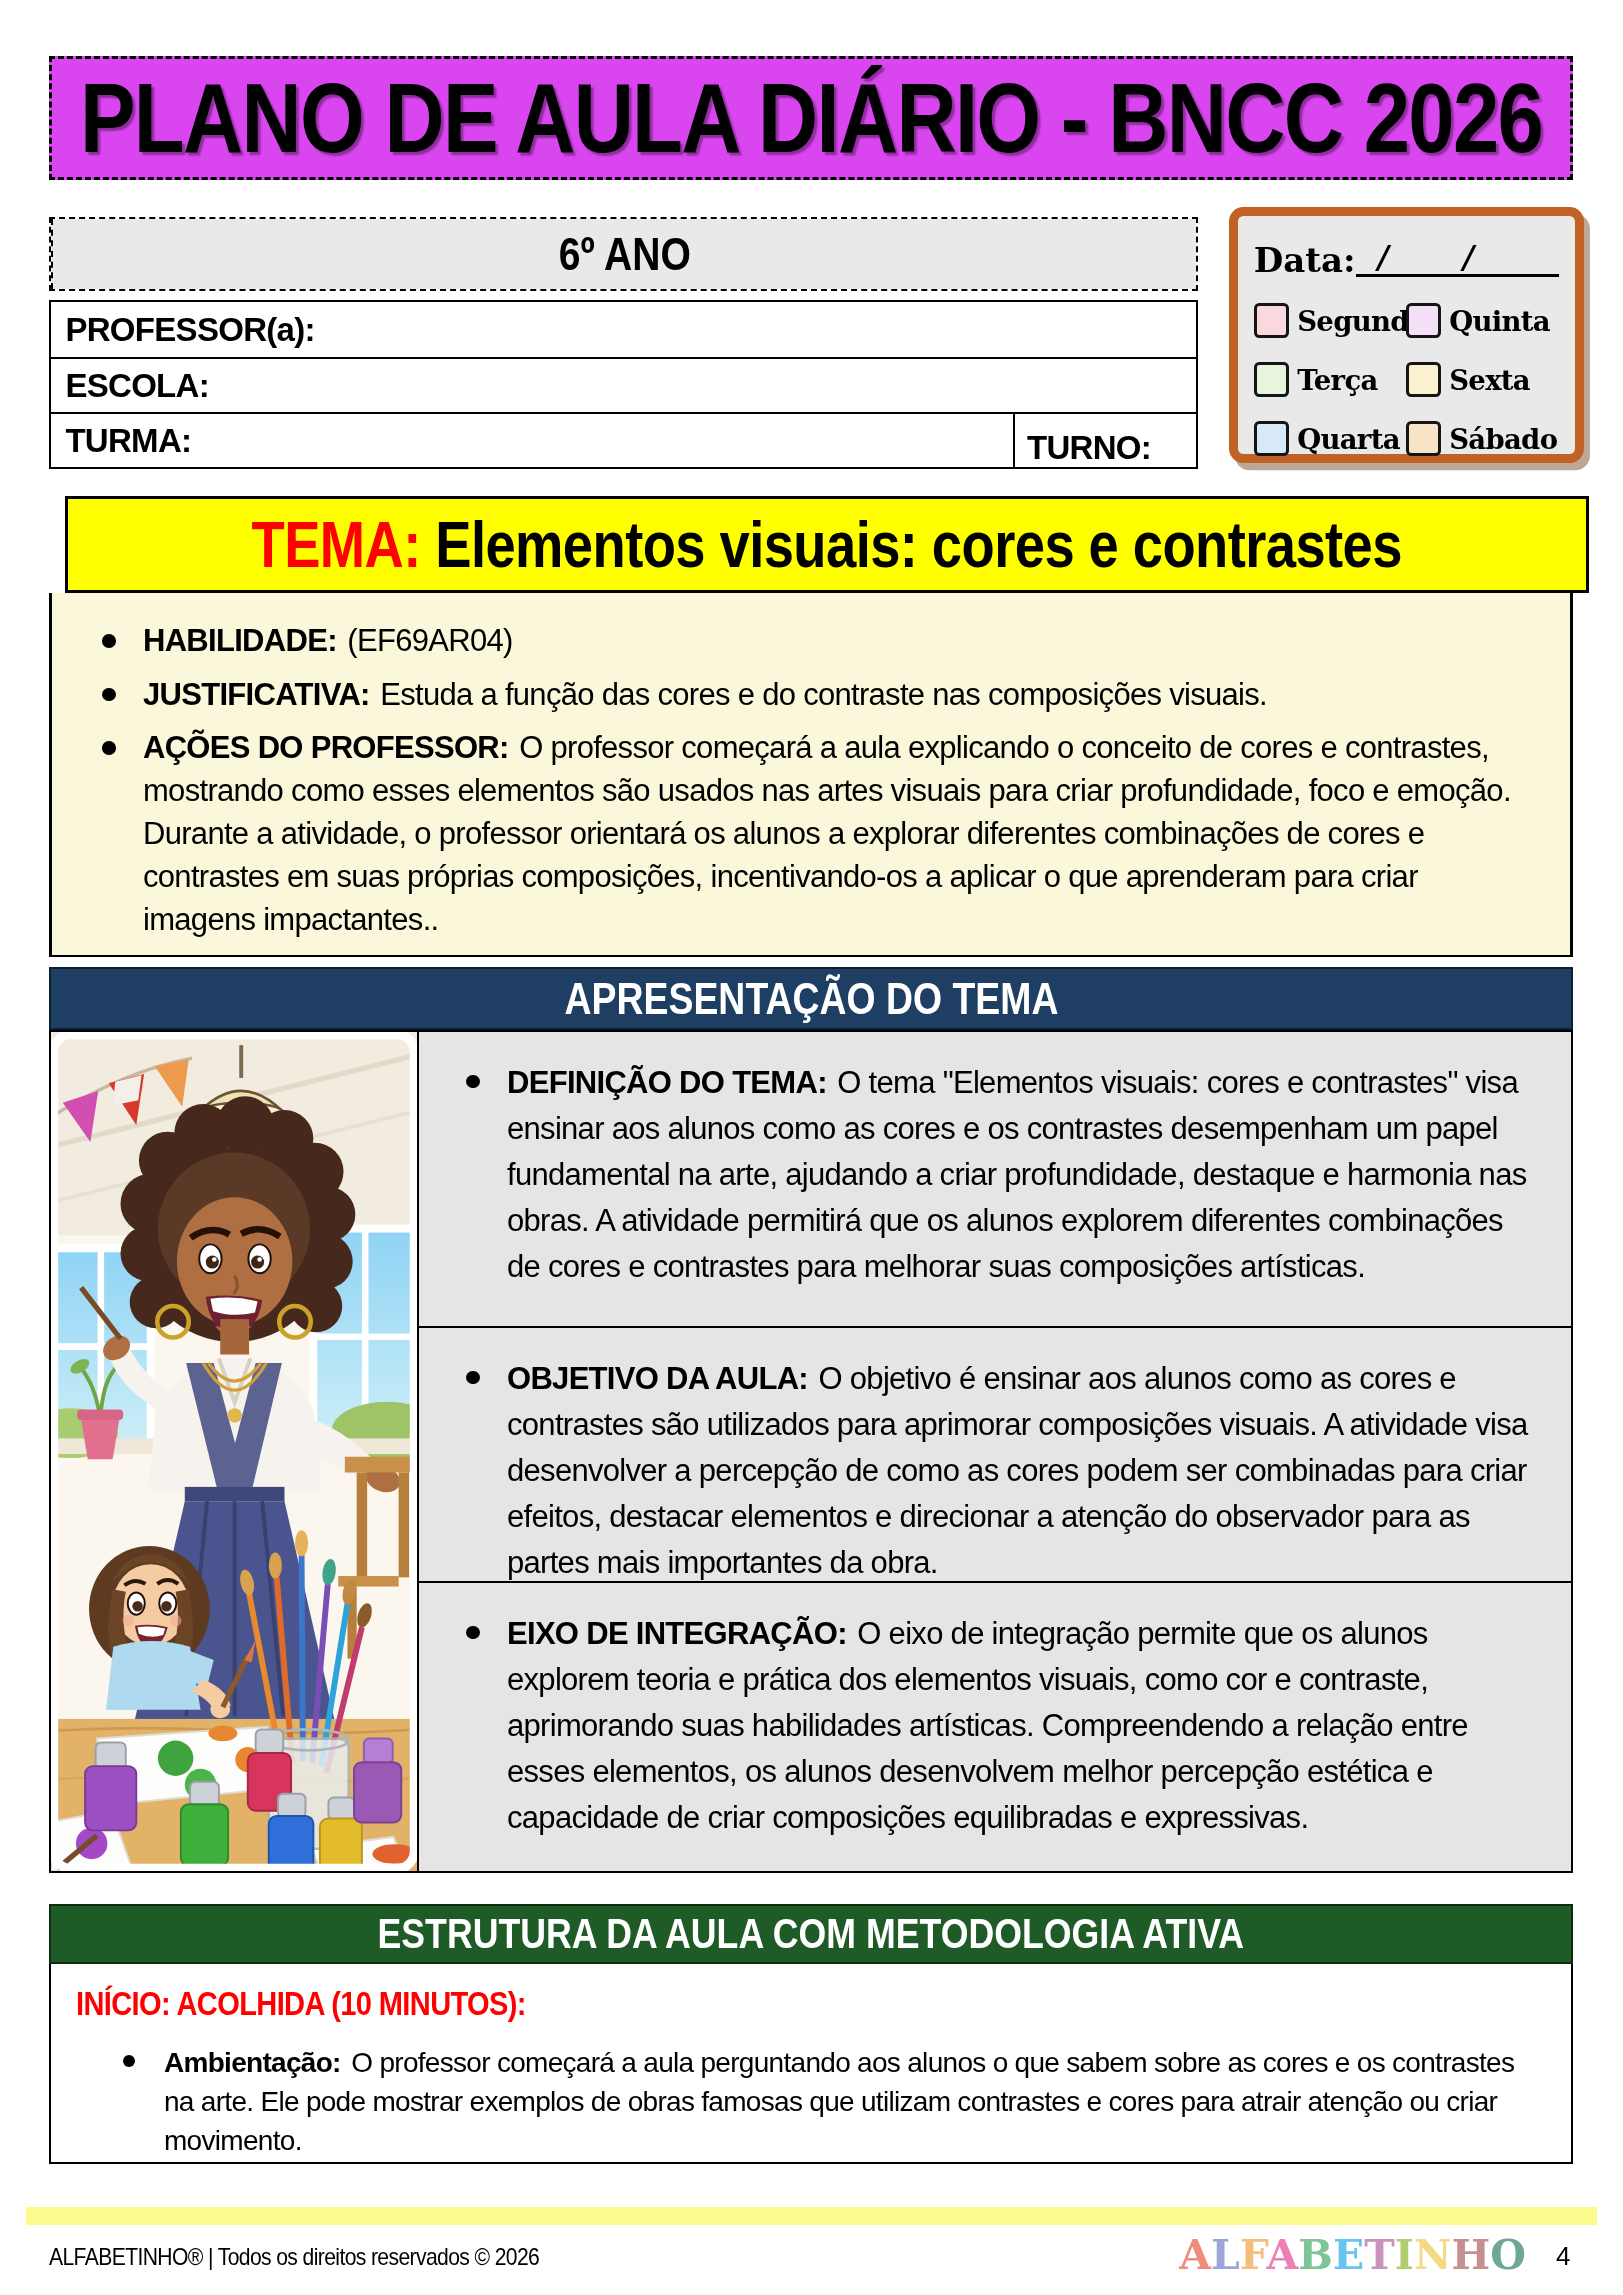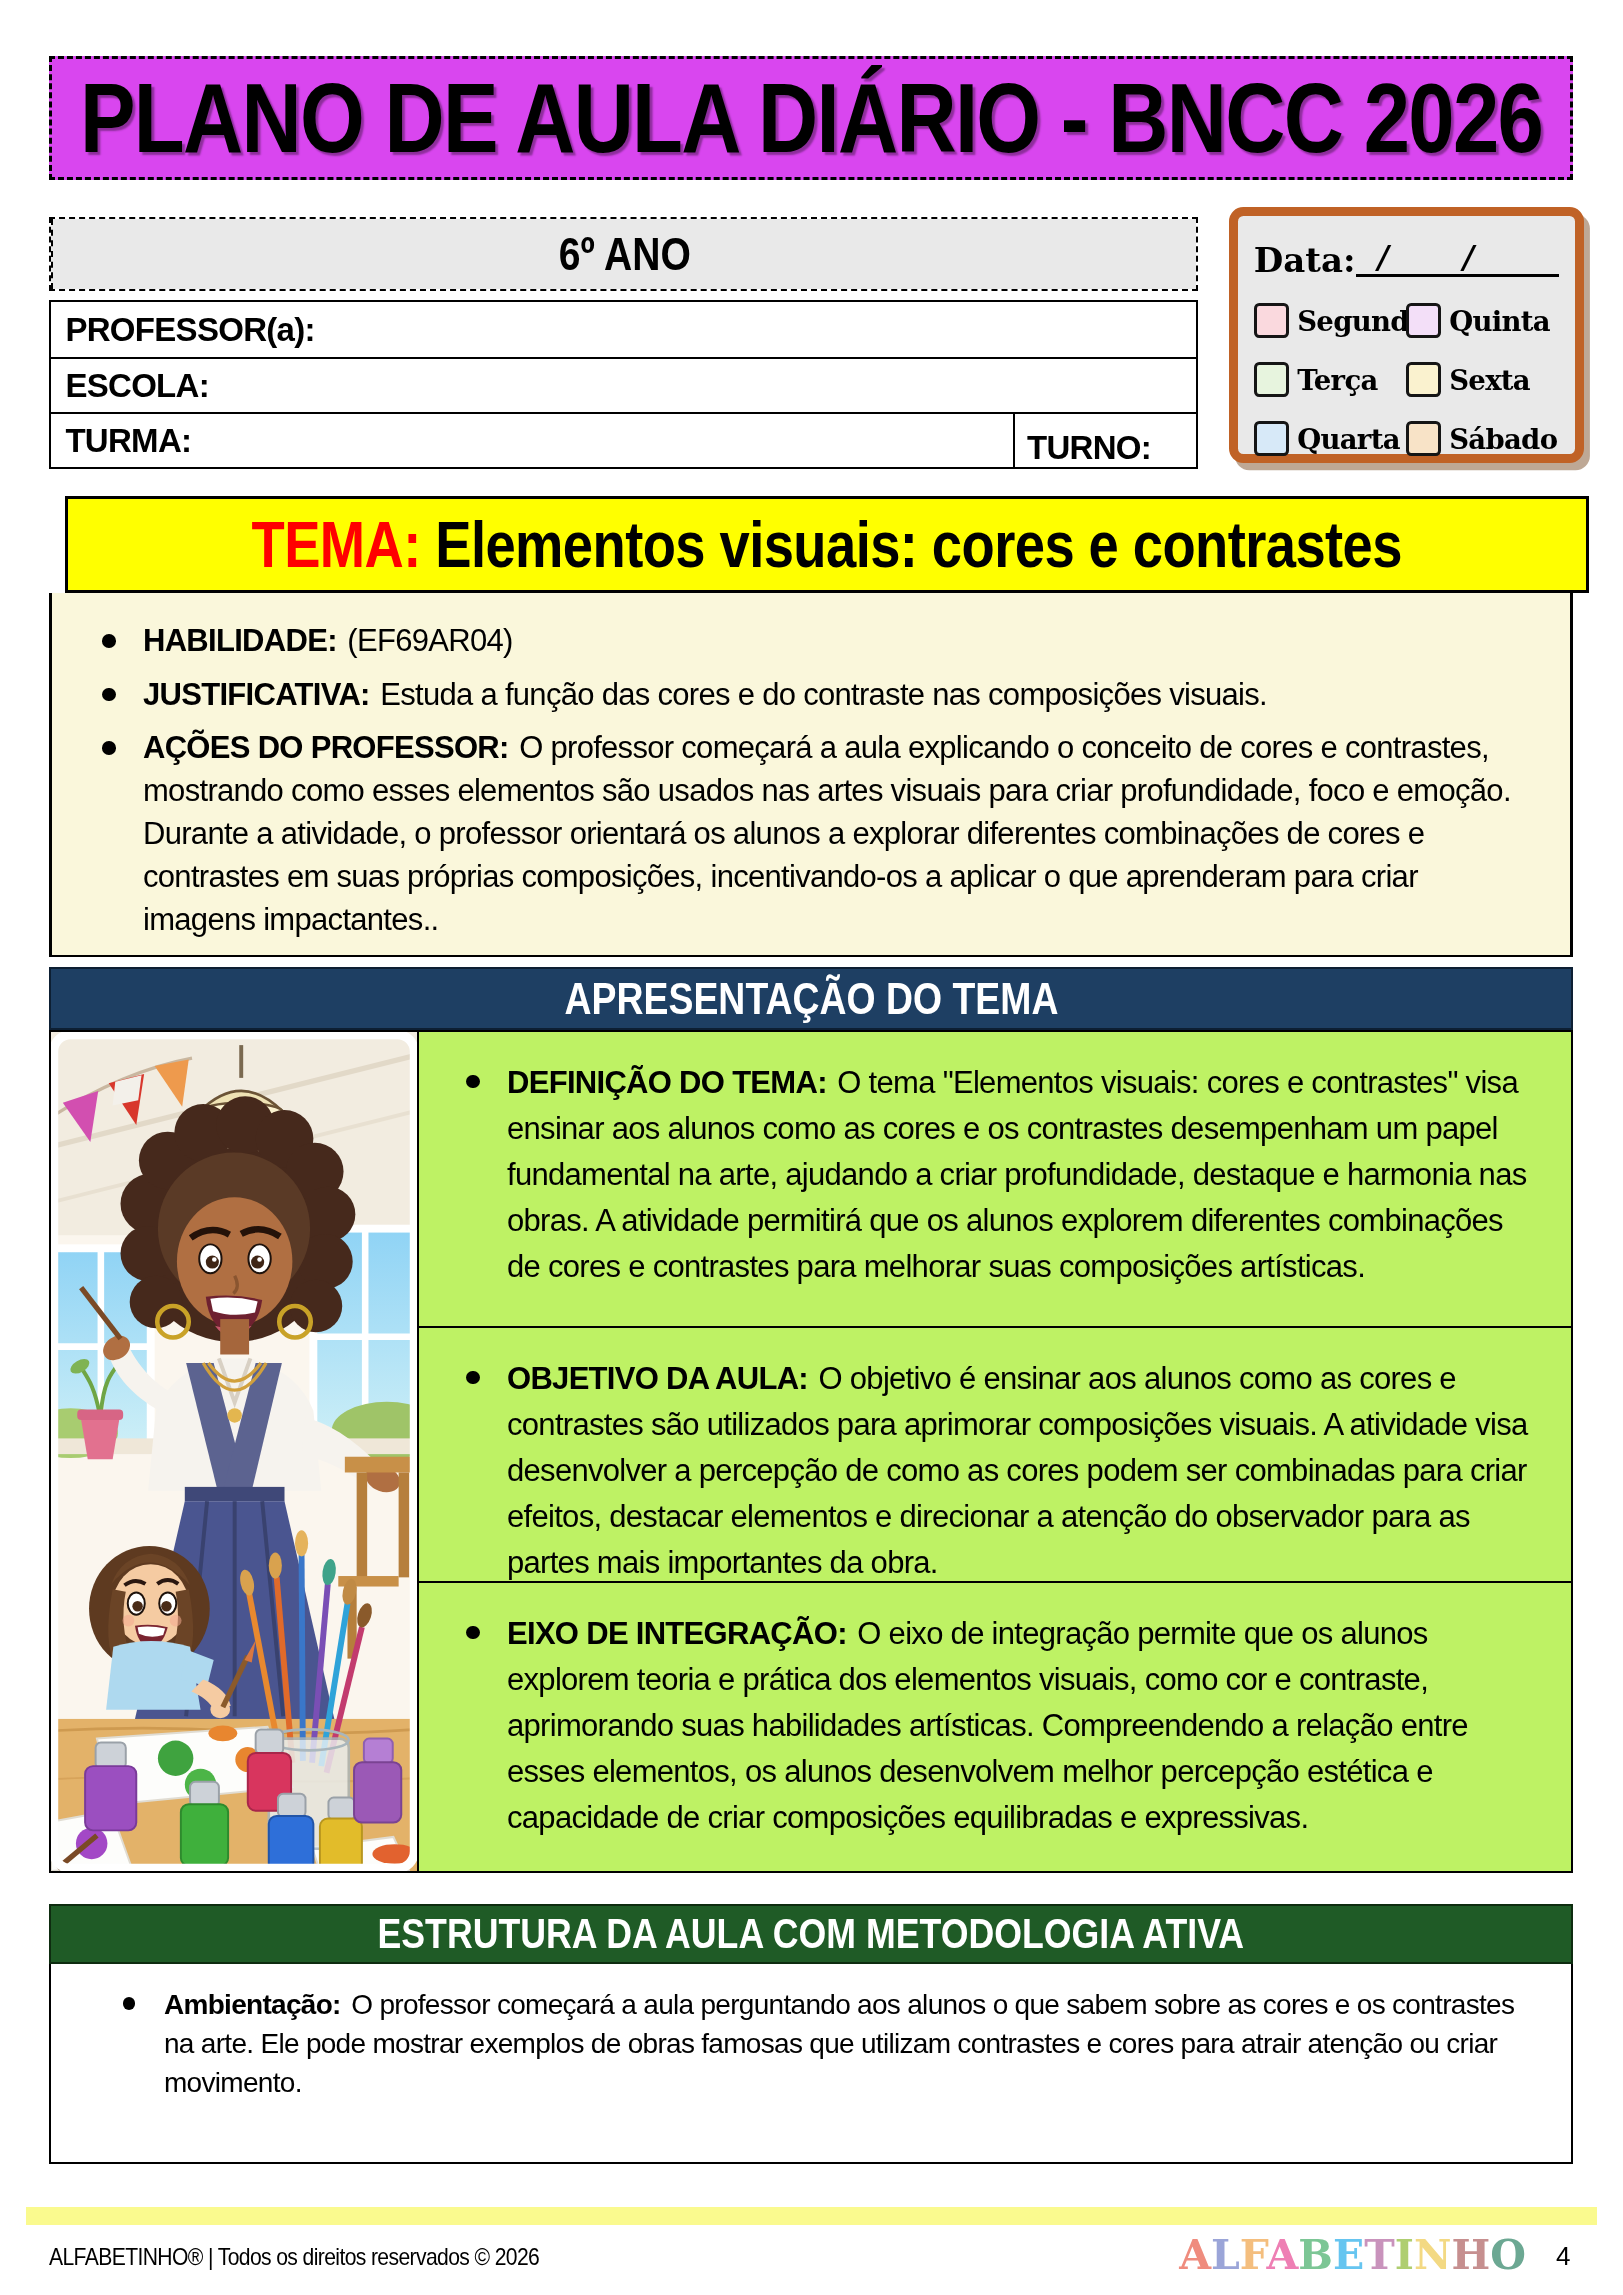--- a/index.html
+++ b/index.html
@@ -58,21 +58,21 @@
   ul.bullets{margin:0;padding:0 0 0 62px;list-style:none;}
   ul.bullets li{position:relative;font-size:31px;line-height:43px;letter-spacing:-0.7px;margin-bottom:10.5px;}
   ul.bullets li::before{content:"";position:absolute;left:-41px;top:15px;width:13.7px;height:13.7px;border-radius:50%;background:#000;}
   .bl{font-weight:bold;margin-right:10.5px;}
 
   
   .apres-header{position:absolute;left:49px;top:967px;width:1524px;height:63px;background:#1E3F63;
                 border:2px solid #0d1f33;box-sizing:border-box;color:#fff;display:flex;align-items:center;
                 justify-content:center;font-size:44px;font-weight:bold;}
   .apres-body{position:absolute;left:49px;top:1030px;width:1524px;height:843px;border:2.6px solid #000;
-              box-sizing:border-box;display:flex;background:#bef264;}
+              box-sizing:border-box;display:flex;background:#e5e5e5;}
   .illus-cell{width:368px;min-width:368px;background:#fff;border-right:2.6px solid #000;box-sizing:border-box;overflow:hidden;}
   .illus-cell svg{display:block;width:100%;height:100%;}
   .apres-col{flex:1;display:flex;flex-direction:column;}
   .apres-block{box-sizing:border-box;padding:27.5px 36px 0 26px;}
   .apres-block + .apres-block{border-top:2px solid #000;}
   .apres-block ul.bullets li{font-size:31px;line-height:46px;margin-bottom:0;}
   .blk-1{height:294px;} .blk-2{height:255px;} .blk-3{flex:1;}
 
   
   .estr-header{position:absolute;left:49px;top:1904px;width:1524px;height:60px;background:#1F5B26;
@@ -382,20 +382,21 @@
           </li>
         </ul>
       </div>
     </div>
   </div>
 
   <div class="estr-header">
     <span class="cx">ESTRUTURA DA AULA COM METODOLOGIA ATIVA</span>
   </div>
   <div class="estr-body">
+    <div class="inicio"><span class="cx-left">INÍCIO: ACOLHIDA (10 MINUTOS):</span></div>
     <ul class="bullets">
       <li>
         <span class="bl">Ambientação:</span><span>O professor começará a aula perguntando aos alunos o que sabem sobre as cores e os contrastes na arte. Ele pode mostrar exemplos de obras famosas que utilizam contrastes e cores para atrair atenção ou criar movimento.</span>
       </li>
     </ul>
   </div>
 
   <div class="yellow-strip"></div>
   <div class="footer-copy"><span class="cx-left">ALFABETINHO® | Todos os direitos reservados © 2026</span></div>
   <div class="footer-logo">

